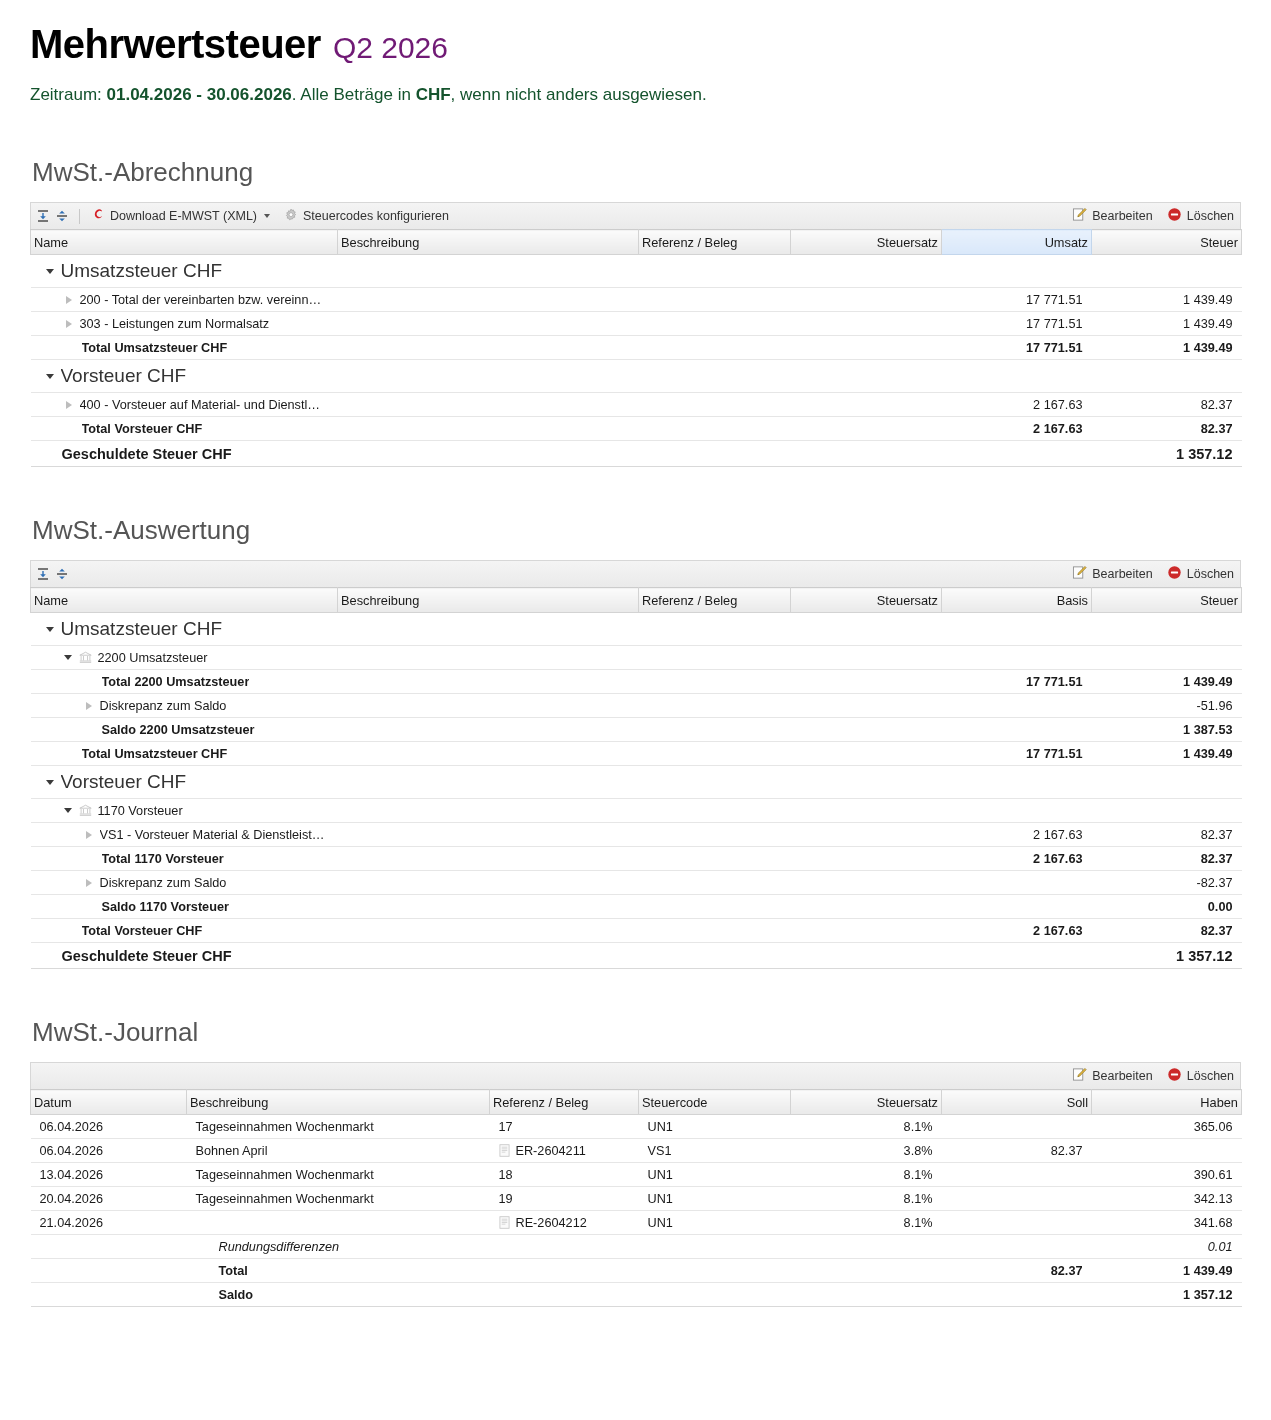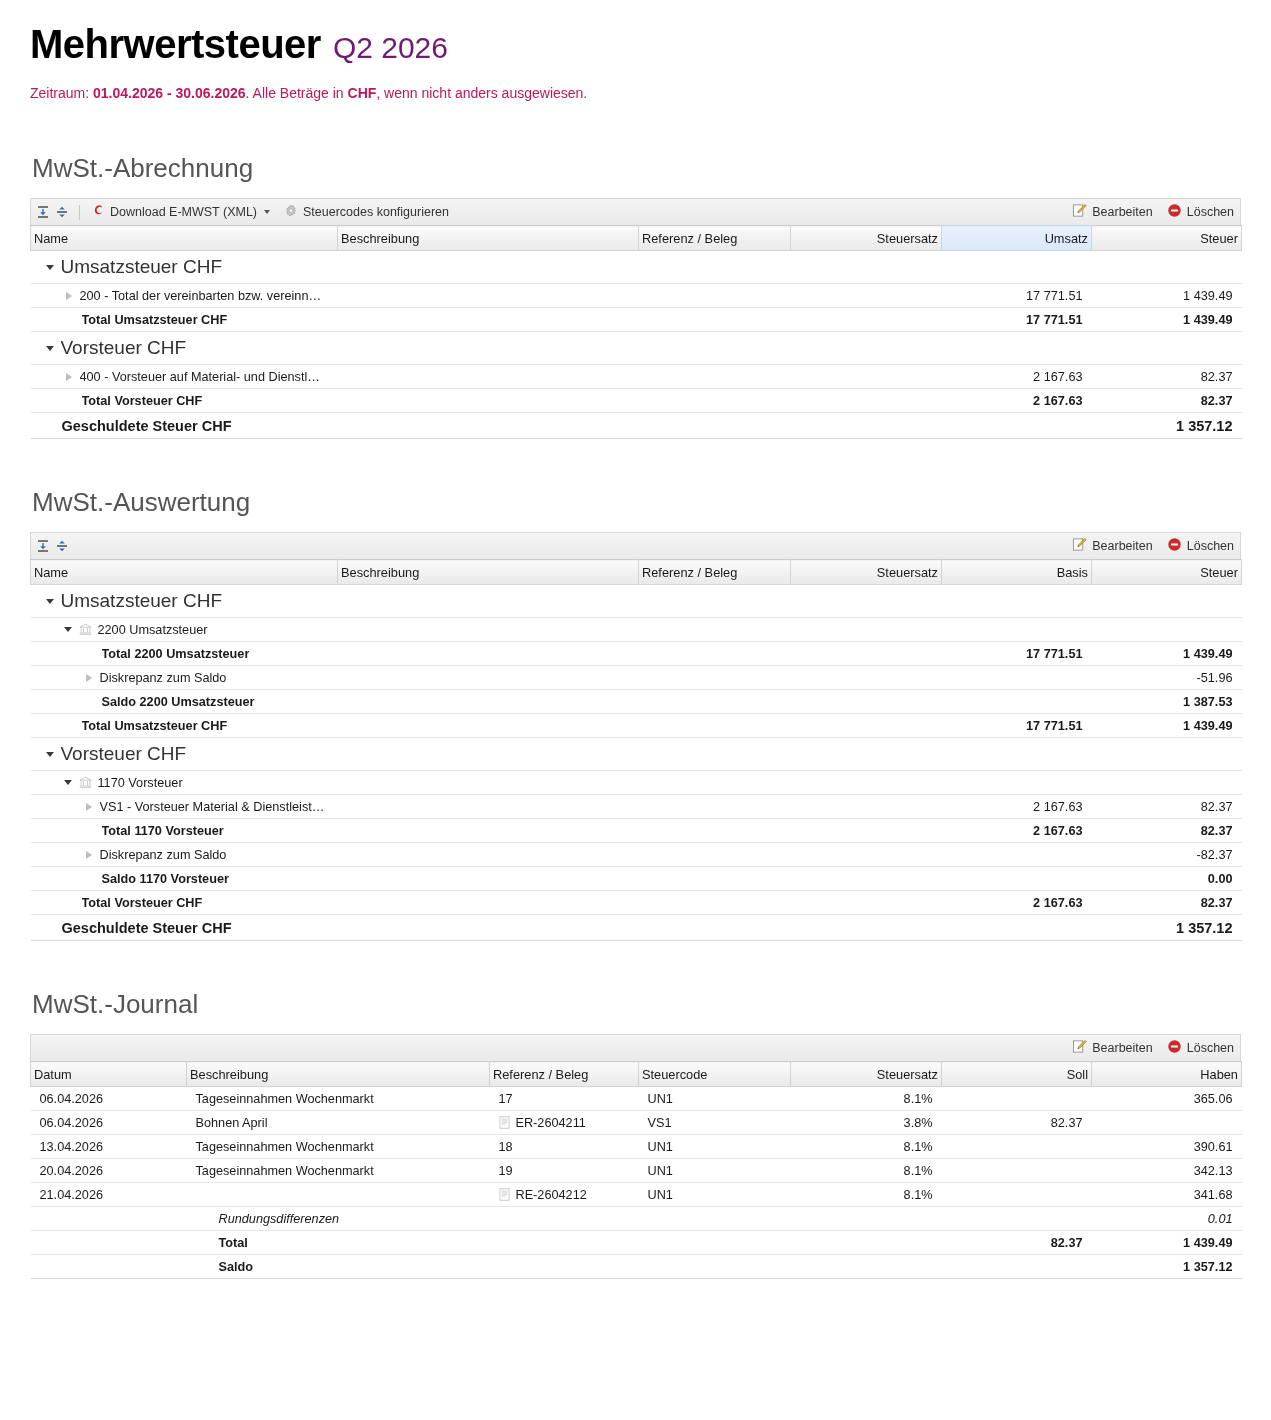--- a/index.html
+++ b/index.html
@@ -25,22 +25,22 @@
     letter-spacing: -0.5px;
     color: #000;
   }
   .title-sub {
     font-size: 30px;
     font-weight: 400;
     color: #701a75;
   }
   .period {
     margin-top: 18px;
-    font-size: 14px;
-    color: #be185d;
+    font-size: 17px;
+    color: #14532d;
   }
   .period b { font-weight: 700; }
 
   
   .section-heading {
     font-size: 26px;
     font-weight: 400;
     color: #555;
     margin: 48px 0 14px 2px;
   }
@@ -272,20 +272,33 @@
                 <span class="tri-right"></span>
                 <span class="txt-ellip">200 - Total der vereinbarten bzw. vereinn…</span>
               </div>
             </td>
           <td></td>
           <td></td>
           <td class="num"></td>
           <td class="num">17 771.51</td>
           <td class="num">1 439.49</td>
         </tr>
+        <tr>
+          <td>
+              <div class="namecell ind2">
+                <span class="tri-right"></span>
+                <span class="txt-ellip">303 - Leistungen zum Normalsatz</span>
+              </div>
+            </td>
+          <td></td>
+          <td></td>
+          <td class="num"></td>
+          <td class="num">17 771.51</td>
+          <td class="num">1 439.49</td>
+        </tr>
         <tr class="bold">
           <td>
               <div class="namecell ind-t1">
                 <span class="txt-ellip">Total Umsatzsteuer CHF</span>
               </div>
             </td>
           <td></td>
           <td></td>
           <td class="num"></td>
           <td class="num">17 771.51</td>

